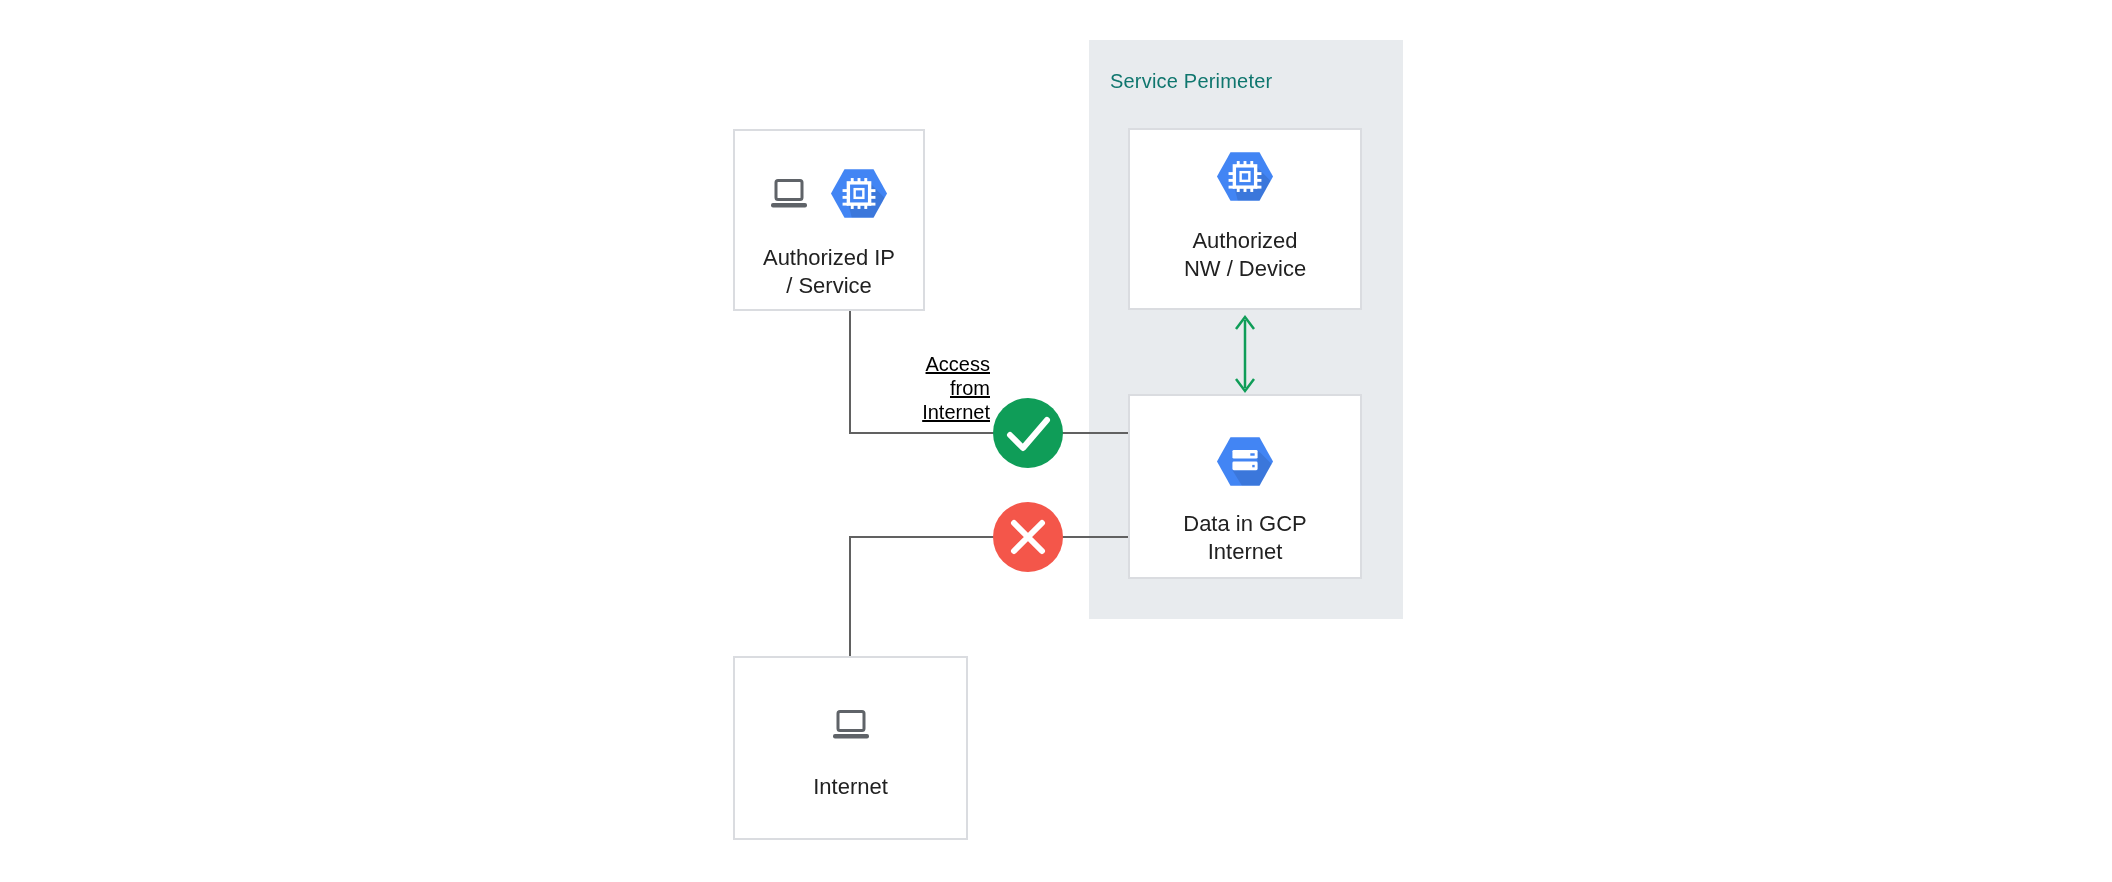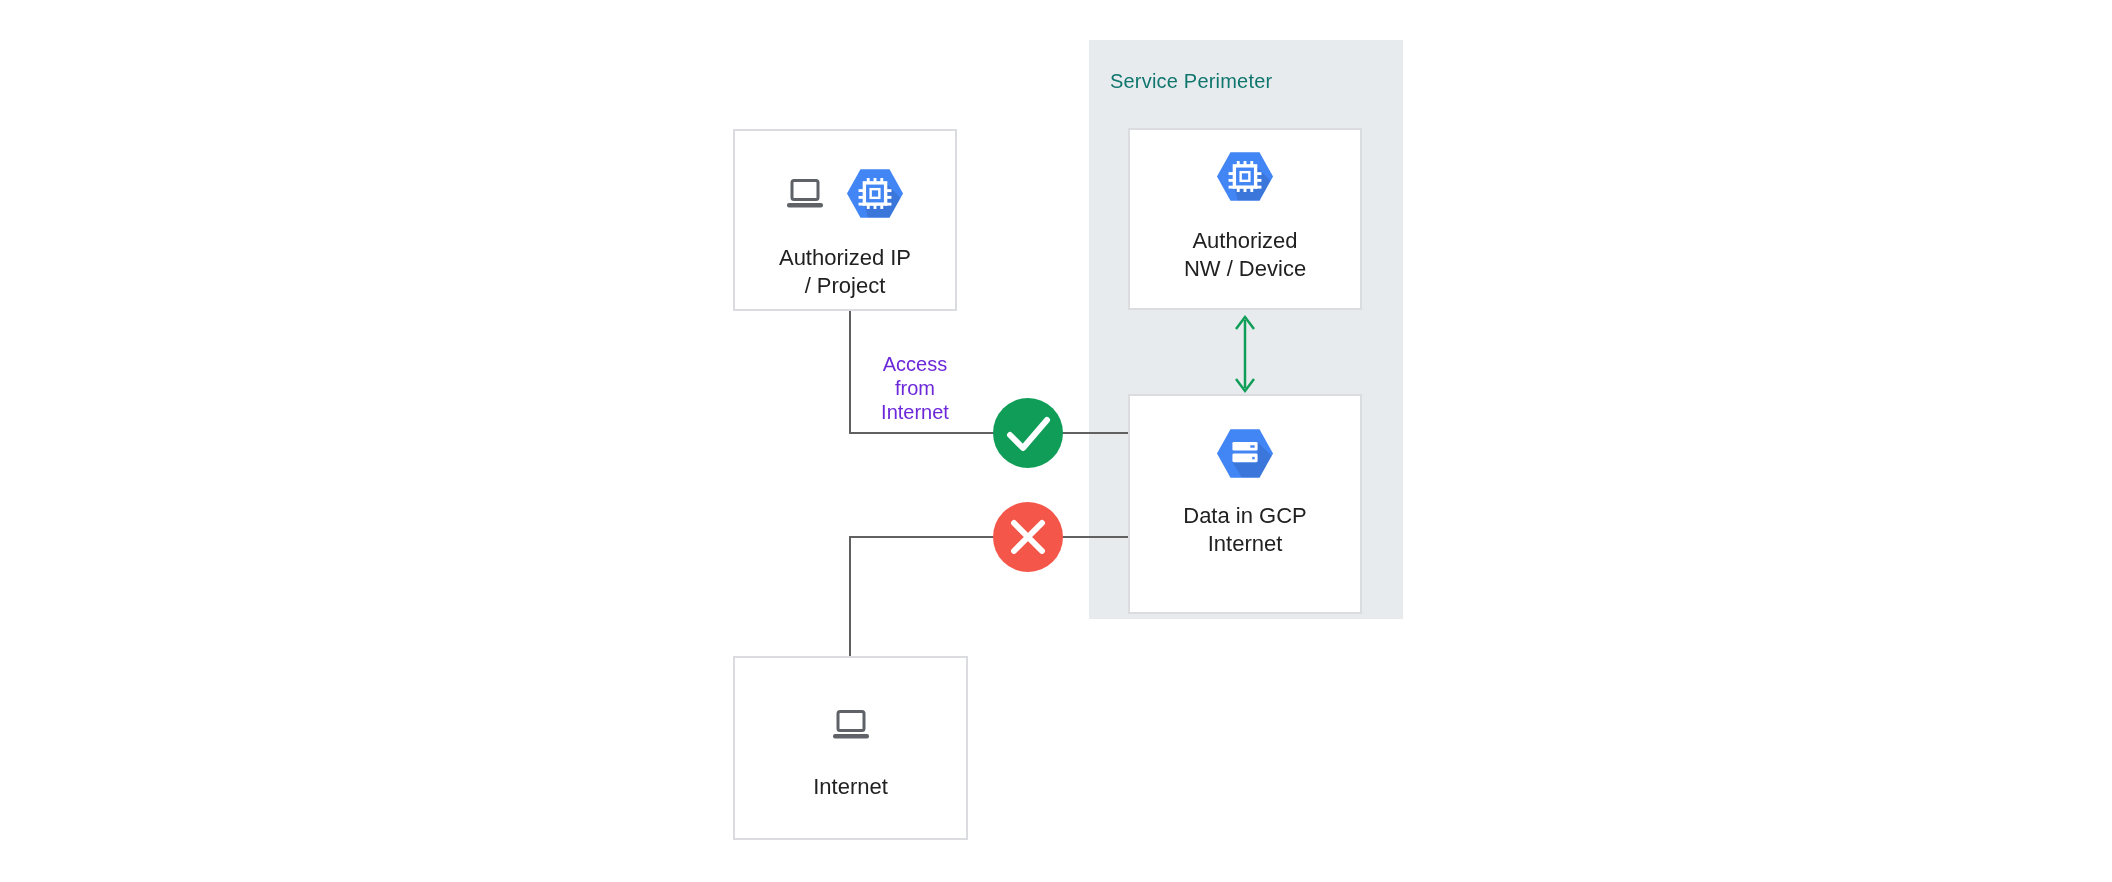--- a/index.html
+++ b/index.html
@@ -12,31 +12,31 @@
     background:#e8ebee;
   }
   .perimeter-label{
     position:absolute;left:21px;top:30px;font-size:20px;color:#0f766e;
     letter-spacing:.2px;white-space:nowrap;
   }
   .node{
     position:absolute;background:#ffffff;border:2px solid #dadce0;
     box-sizing:border-box;display:flex;flex-direction:column;align-items:center;
   }
-  #node-auth-ip{left:733px;top:129px;width:224px;height:182px;padding-top:36px;gap:20px;}
+  #node-auth-ip{left:733px;top:129px;width:192px;height:182px;padding-top:36px;gap:20px;}
   #node-auth-nw{left:1128px;top:128px;width:234px;height:182px;padding-top:20px;gap:20px;}
-  #node-data{left:1128px;top:394px;width:234px;height:220px;padding-top:31px;gap:18px;}
+  #node-data{left:1128px;top:394px;width:234px;height:185px;padding-top:39px;gap:18px;}
   #node-internet{left:733px;top:656px;width:235px;height:184px;padding-top:52px;gap:30px;}
   .icon-row{display:flex;align-items:center;gap:22px;}
   .node-label{
     font-size:22px;line-height:28px;color:#212121;text-align:center;white-space:nowrap;
   }
   .node-label span{display:block;}
   .edge-label{
-    position:absolute;color:#6d28d9;font-size:20px;text-align:center;
+    position:absolute;color:#000000;font-size:20px;text-align:right;text-decoration:underline;
   }
   #label-access{left:840px;top:352px;width:150px;line-height:24px;}
   #label-valid{left:780px;top:480px;width:240px;line-height:25px;}
   .edge-label span{display:block;}
   svg.overlay{position:absolute;left:0;top:0;pointer-events:none;}
 </style>
 </head>
 <body>
 
 <div class="canvas">
@@ -76,21 +76,21 @@
               <rect x="41" y="28.5" width="6" height="3"></rect>
               <rect x="41" y="35.5" width="6" height="3"></rect>
           </g>
           <rect x="19" y="15" width="22" height="22" fill="none" stroke="#fff" stroke-width="3.5"></rect>
           <rect x="25.5" y="21.5" width="9" height="9" fill="none" stroke="#fff" stroke-width="2.5"></rect>
         </svg>
       </span>
     </div>
     <div class="node-label">
       <span>Authorized IP</span>
-      <span>/ Project</span>
+      <span>/ Service</span>
     </div>
   </div>
 
   <div class="node" id="node-auth-nw">
     <span>
       <svg width="58" height="53" viewBox="0 0 60 52">
         <defs>
             <clipPath id="hexclip-b">
               <polygon points="15,1 45,1 59,26 45,51 15,51 1,26"></polygon>
             </clipPath>

